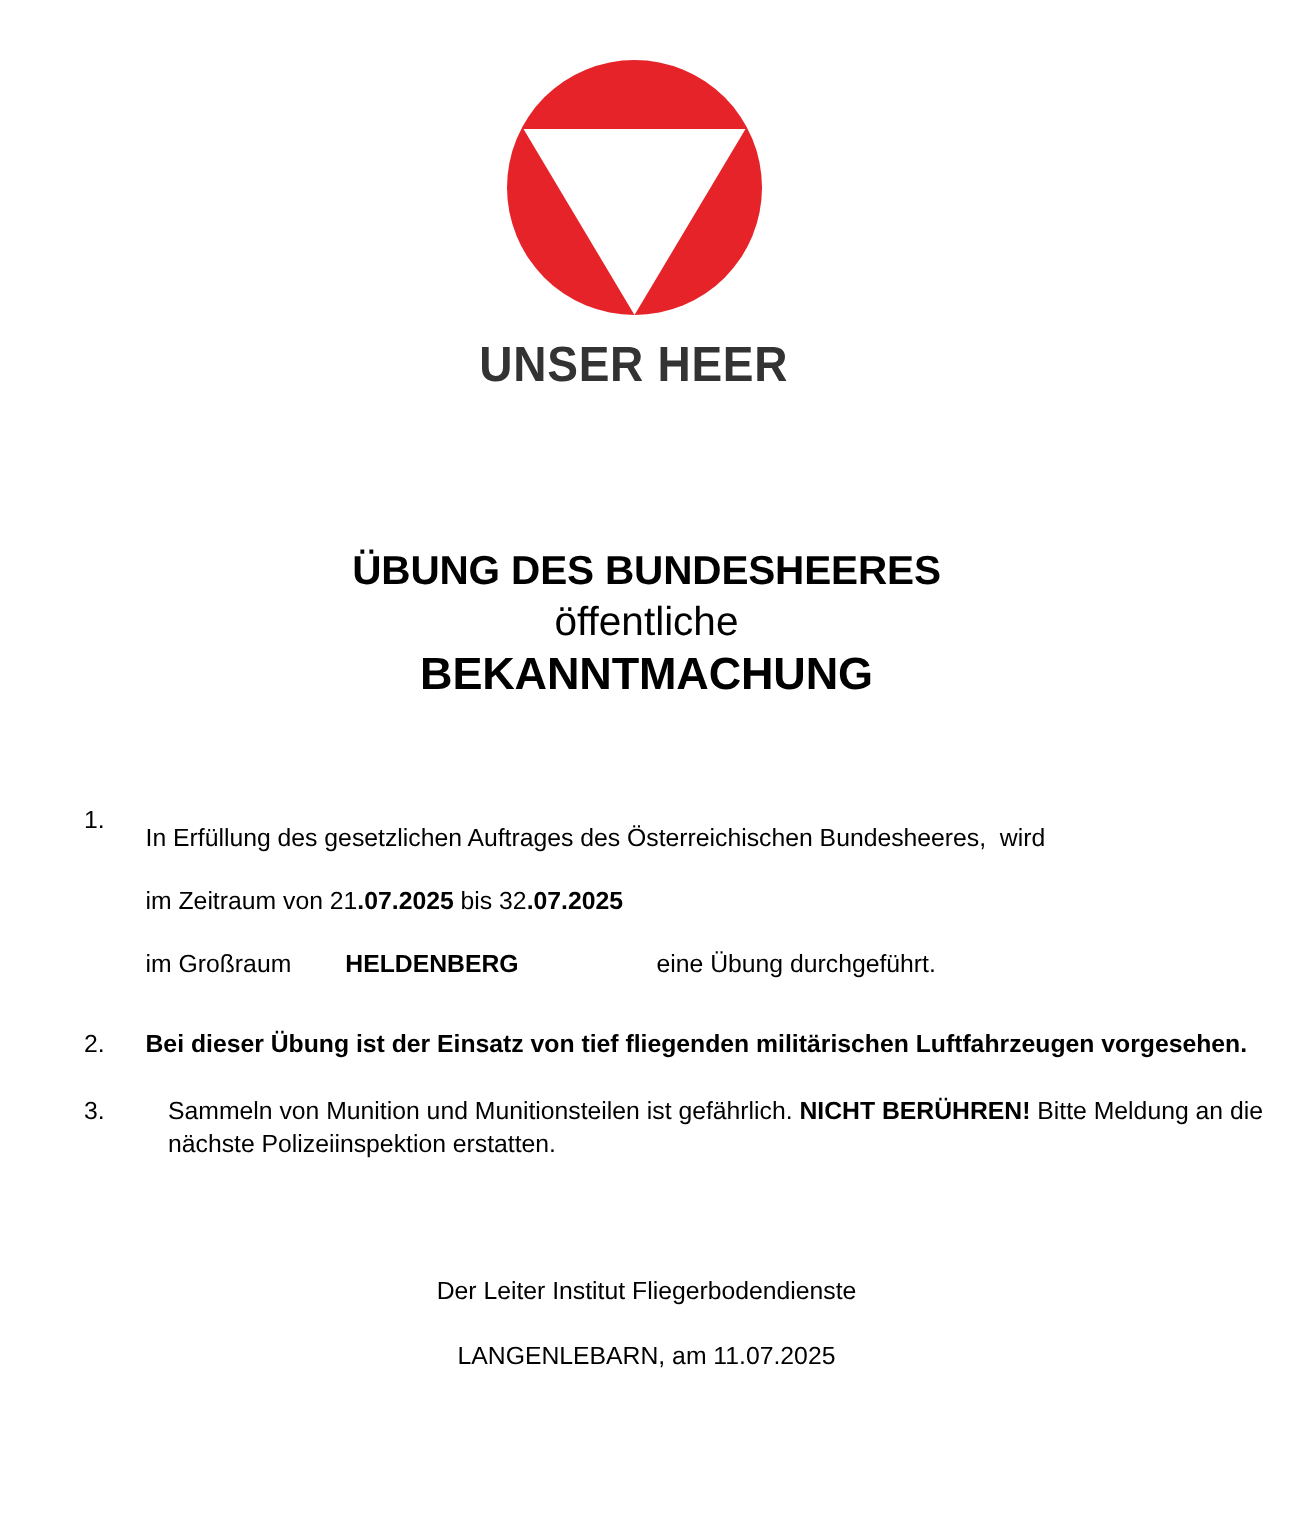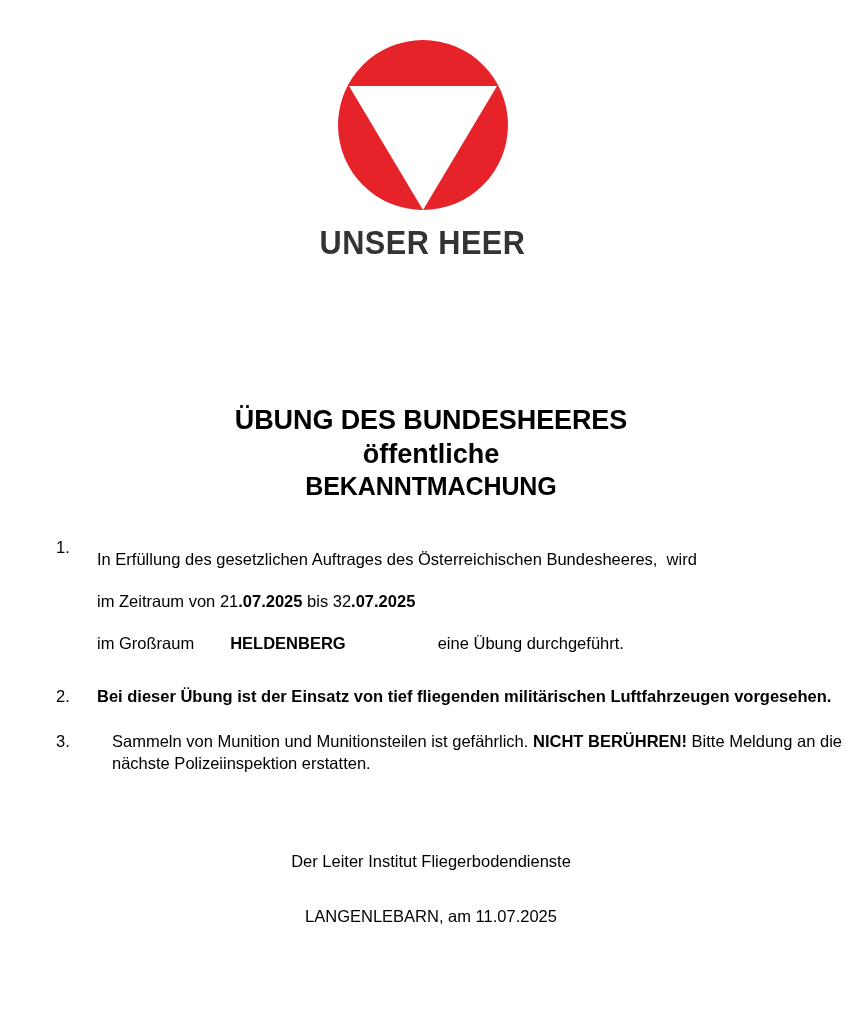--- a/index.html
+++ b/index.html
@@ -45,28 +45,27 @@
     left: 0;
     top: 363px;
     width: 862px;
     text-align: center;
     line-height: 1.26;
   }
   .title-line-1 {
     font-size: 27px;
     font-weight: bold;
     letter-spacing: -0.1px;
-    margin-top: 40px;
   }
   .title-line-2 {
     font-size: 27px;
-    font-weight: bold;
+    font-weight: normal;
   }
   .title-line-3 {
-    font-size: 25px;
+    font-size: 30px;
     font-weight: bold;
     letter-spacing: -0.1px;
   }
 
   
   .body-block {
     position: absolute;
     left: 0;
     top: 538px;
     width: 862px;
@@ -107,21 +106,21 @@
   
   .sign-block {
     position: absolute;
     left: 0;
     top: 851px;
     width: 862px;
     text-align: center;
     font-size: 16.5px;
     line-height: 21px;
   }
-  .sign-role { margin-bottom: 34px; }
+  .sign-role { margin-bottom: 22px; }
   .sign-place { }
   .sign-leader { }
   .sign-name { }
 </style>
 </head>
 <body>
 
 <div class="logo-block">
   <svg class="logo-emblem" width="172" height="174" viewBox="0 0 172 174">
     <circle cx="86" cy="87" r="85" fill="#E52329"></circle>

